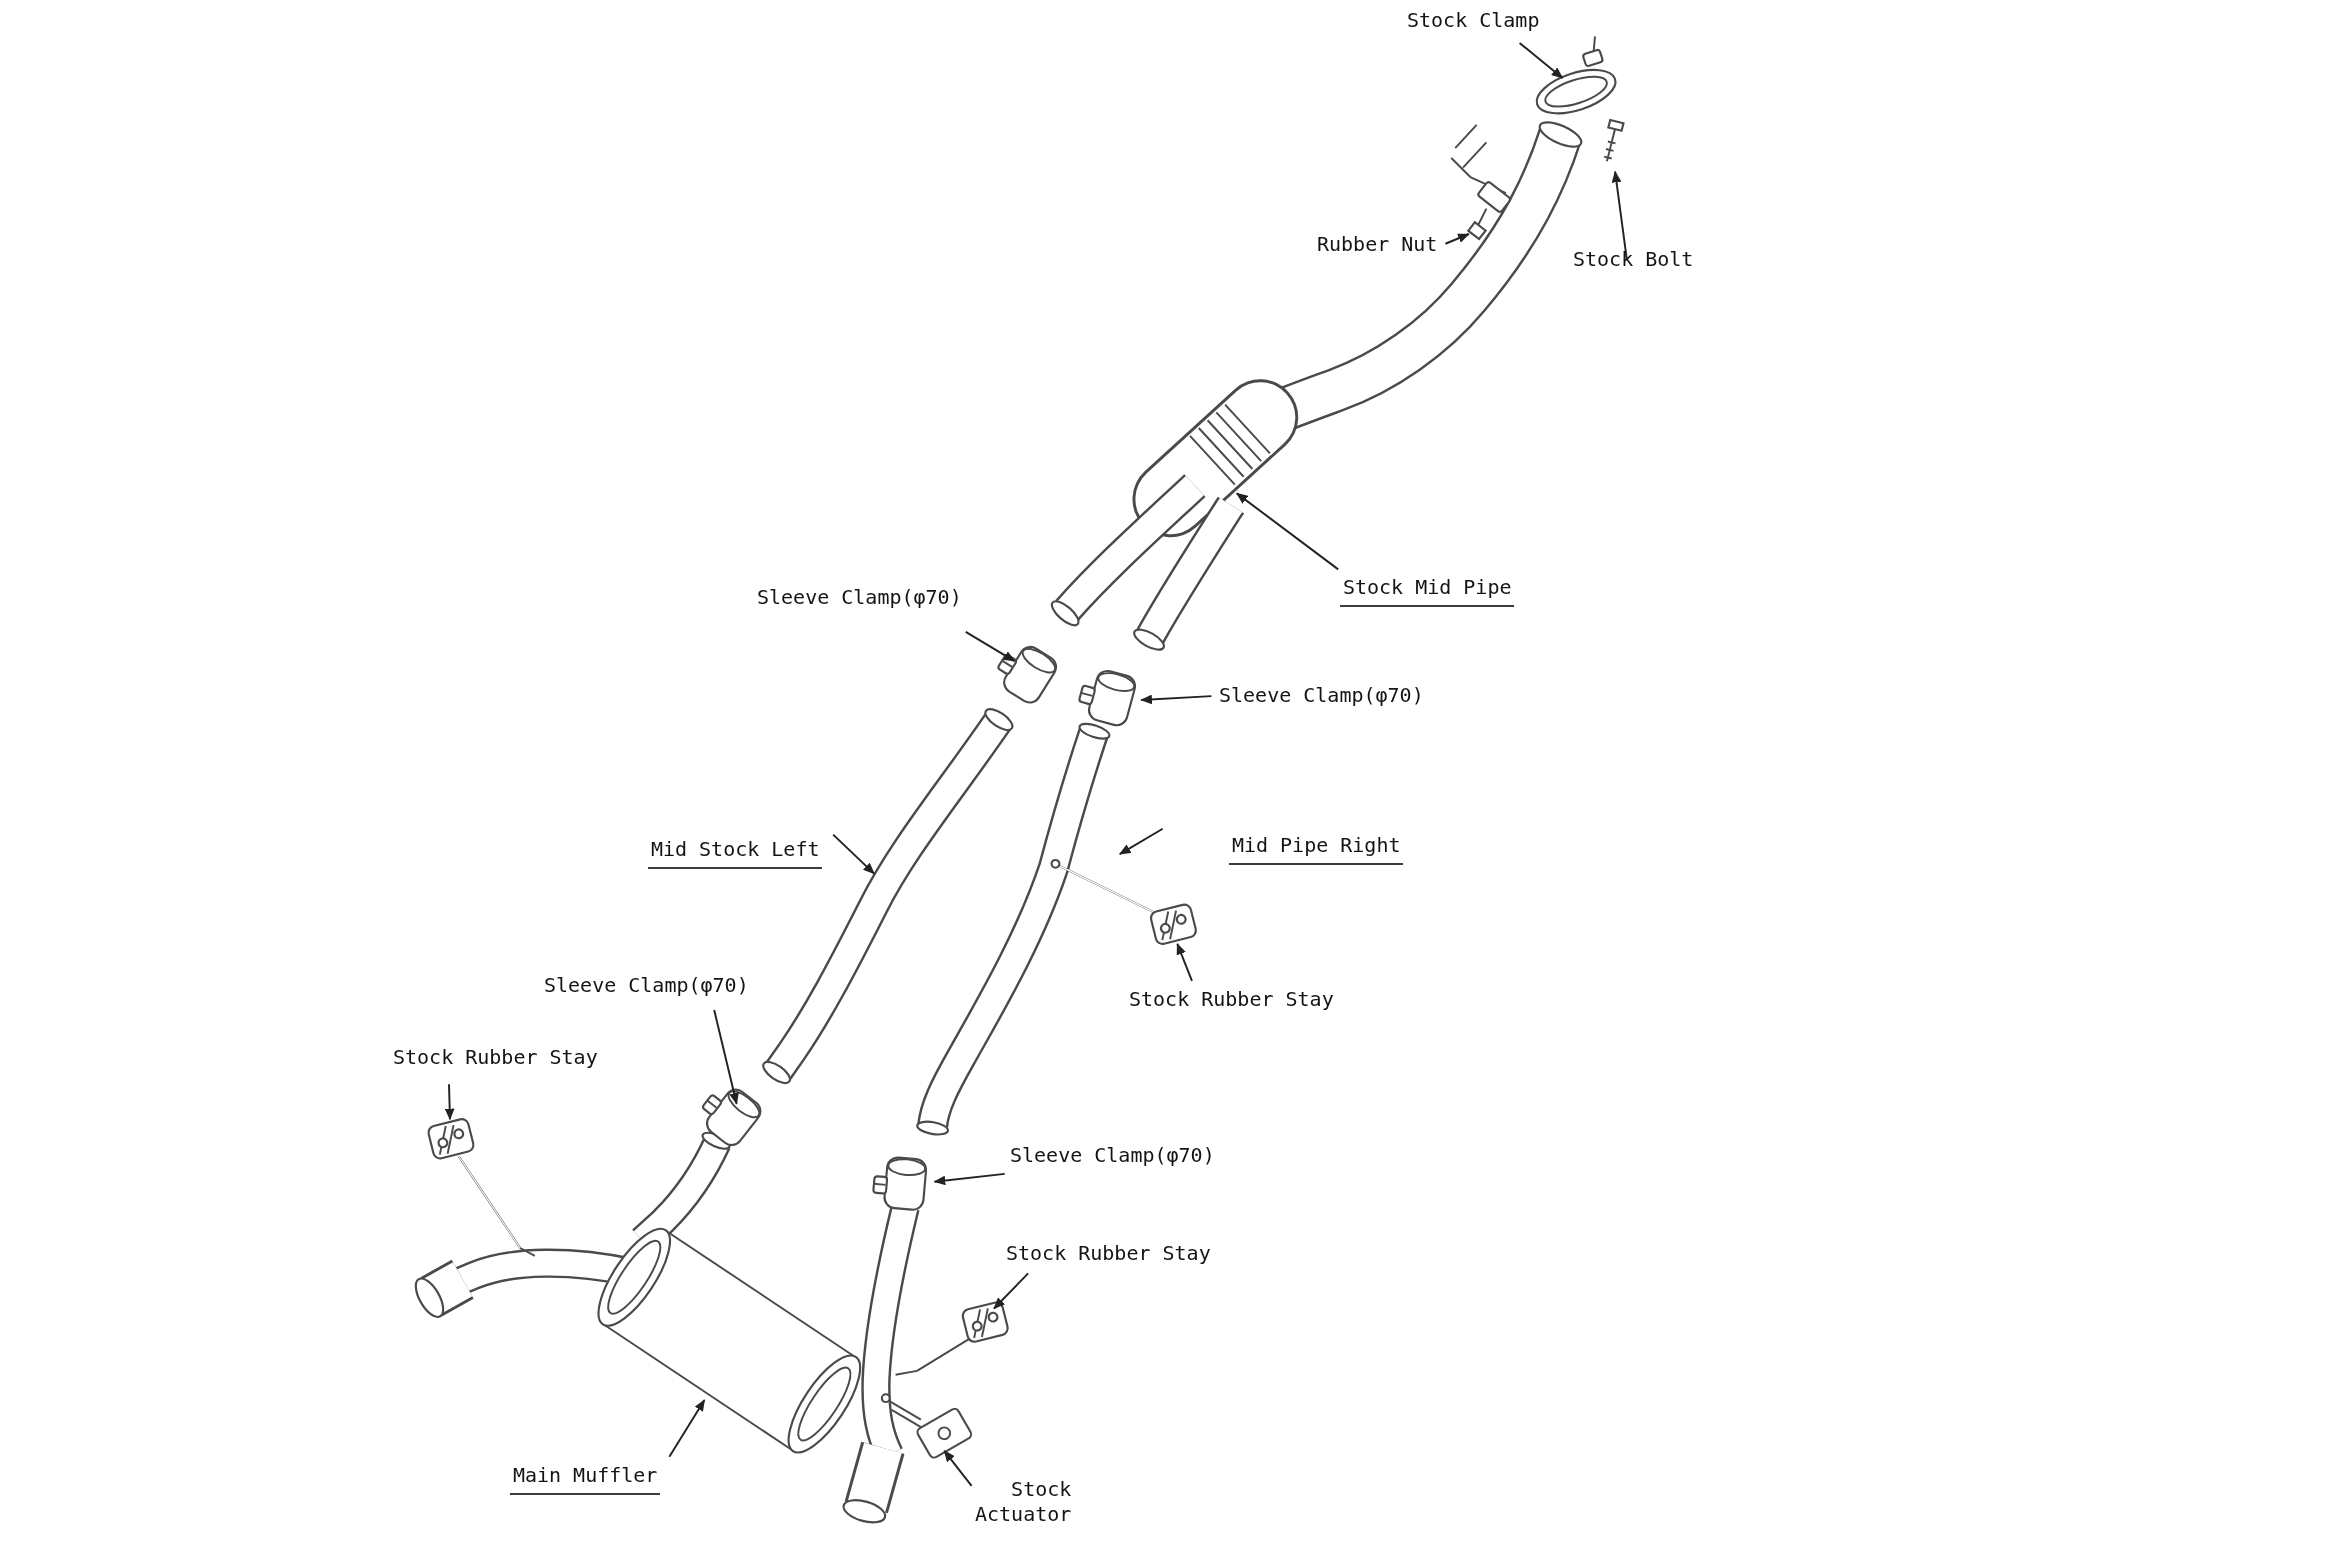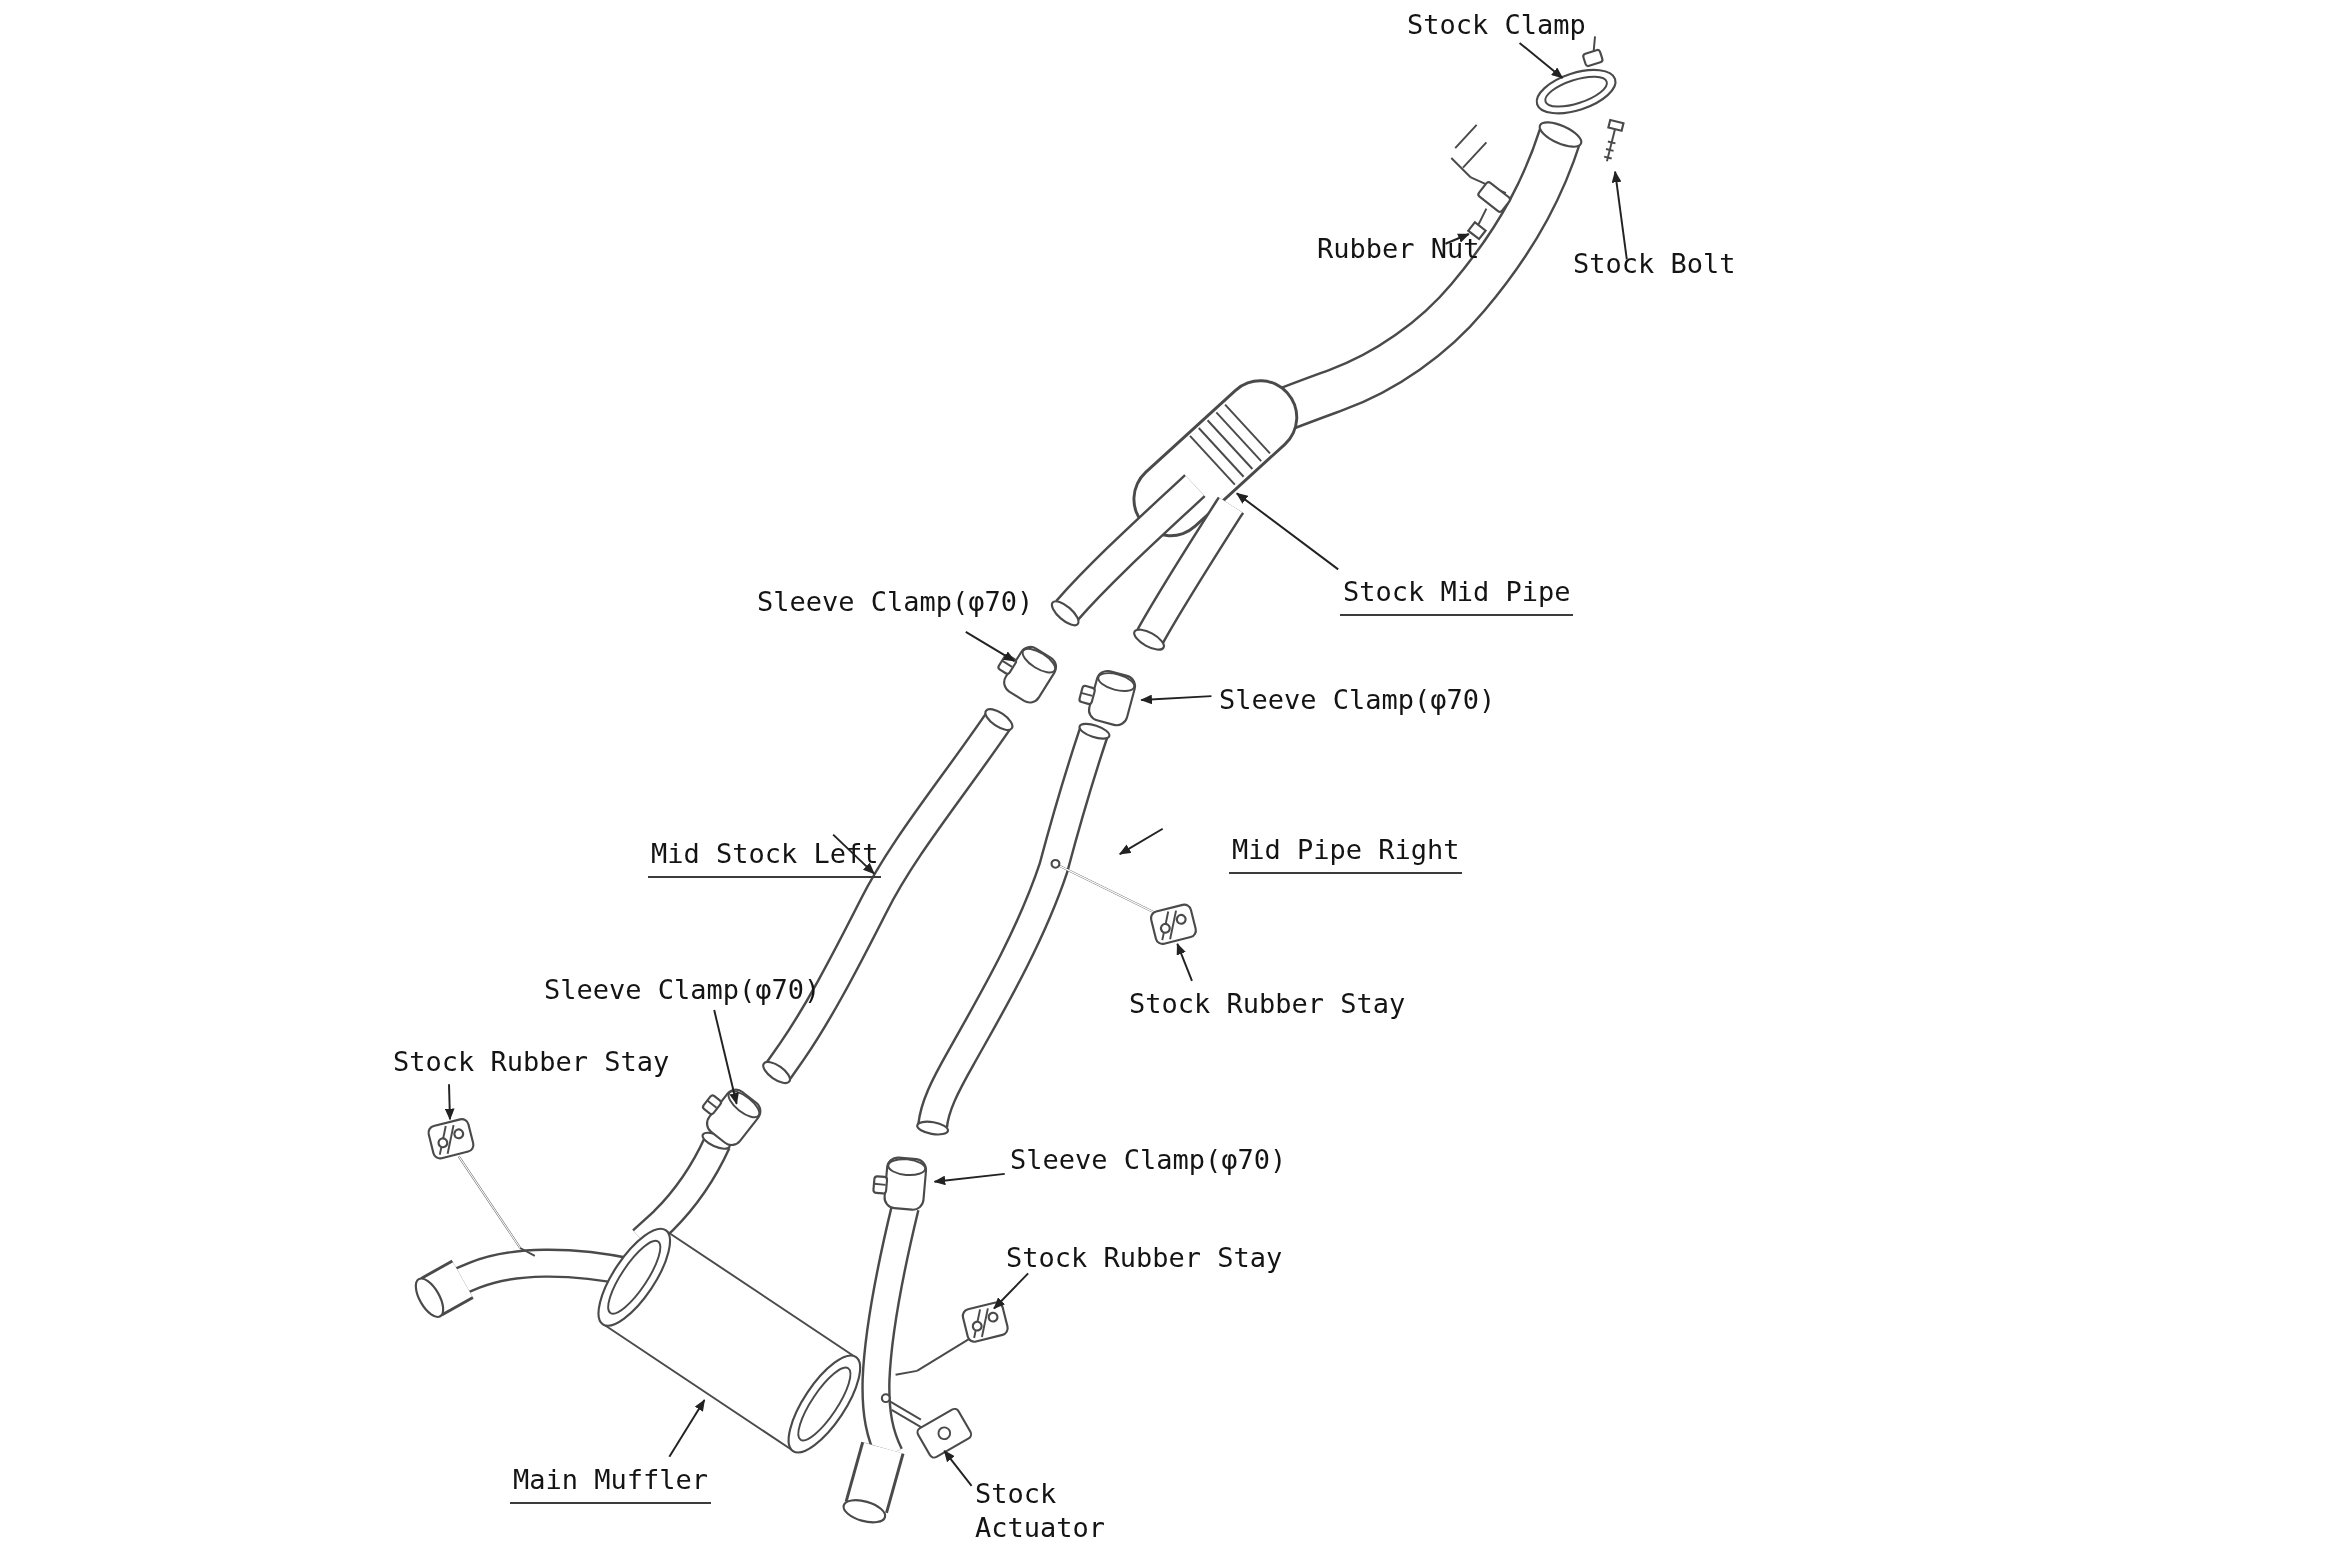--- a/index.html
+++ b/index.html
@@ -6,28 +6,28 @@
   .stage{
     position:relative;
     width:2341px;height:1560px;
     background:#ffffff;
     overflow:hidden;
     font-family:"DejaVu Sans Mono","Liberation Mono",monospace;
   }
   .stage svg{position:absolute;left:0;top:0;}
   .lbl{
     position:absolute;
-    font-size:27px;
+    font-size:20px;
     line-height:1.26;
     color:#141414;
     white-space:nowrap;
     letter-spacing:0px;
   }
   .lbl.u{border-bottom:2px solid #3c3c3c;padding:0 2.9px 4.9px 2.9px;margin-top:39px;}
-  .lbl .l2{display:block;}
+  .lbl .l2{display:block;text-align:right;}
   
   .wf{fill:#ffffff;stroke:#4a4a4a;stroke-width:2.2;}
   .wfn{fill:none;stroke:#4a4a4a;stroke-width:2;}
   .ln{fill:none;stroke:#4a4a4a;stroke-width:2;}
   .po{fill:none;stroke:#4a4a4a;}
   .pi{fill:none;stroke:#ffffff;}
   .ar{stroke:#222222;stroke-width:2;fill:none;marker-end:url(#ah);}
 </style>
 </head>
 <body>

